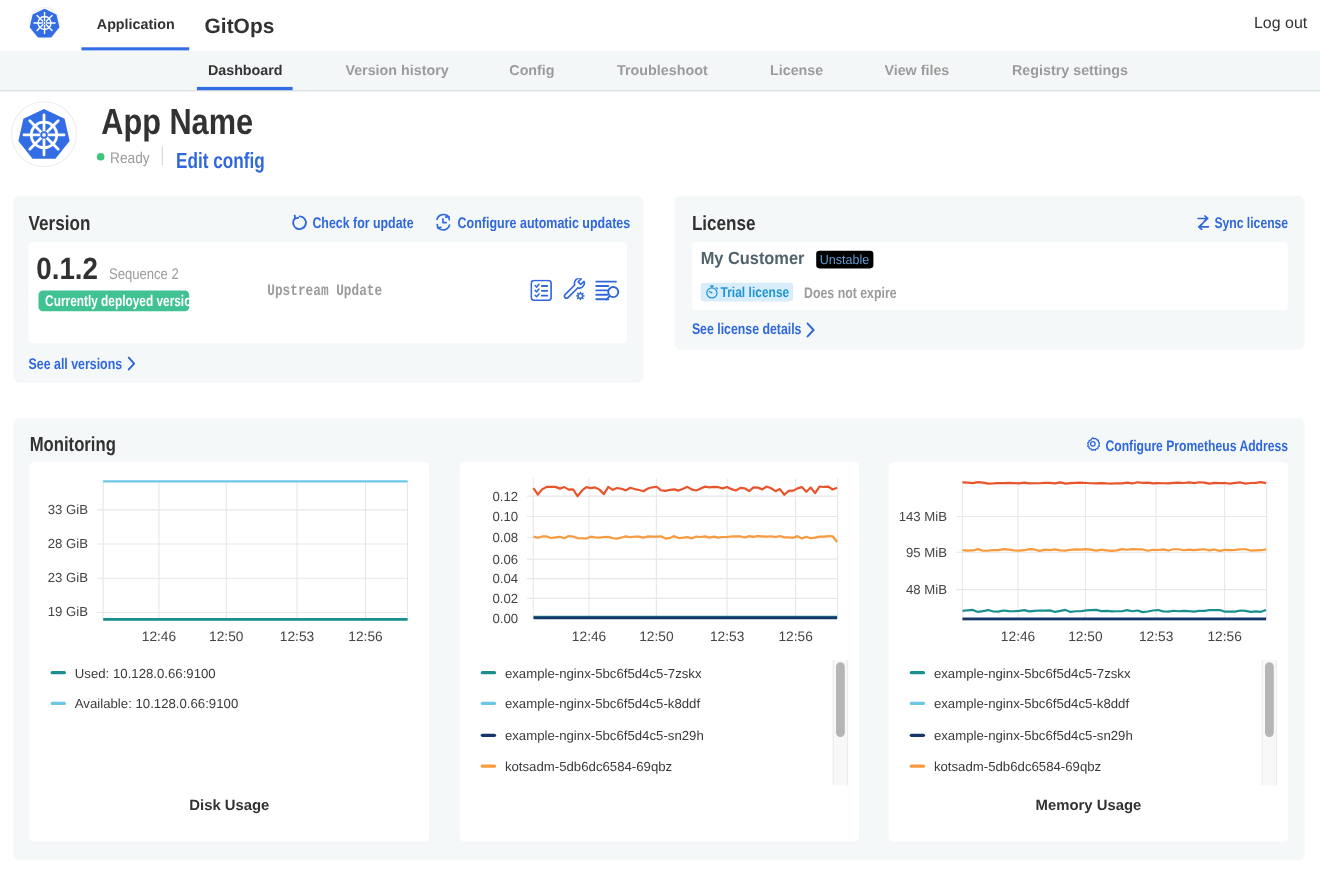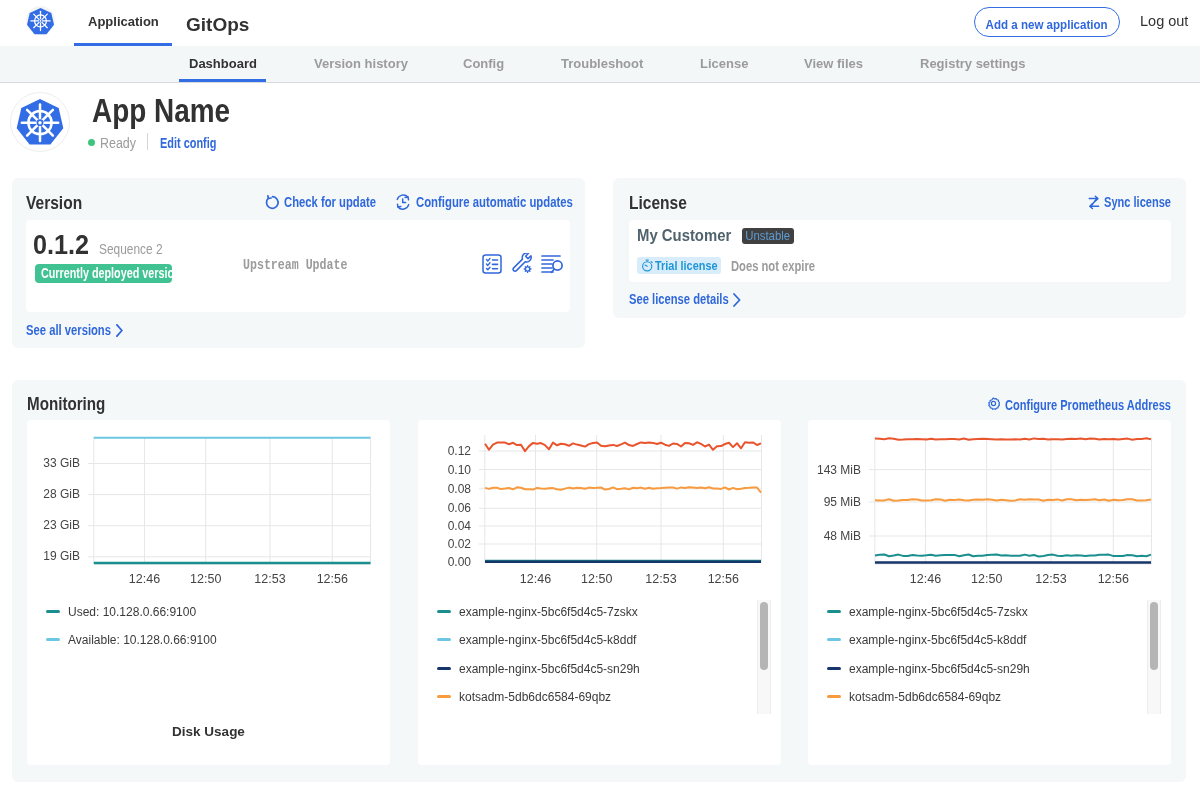--- a/index.html
+++ b/index.html
@@ -15,36 +15,36 @@
 
   .subnav { position:absolute; top:46px; left:0; width:1200px; height:37px; background:#f4f7f8; border-bottom:1px solid #d6dbde; }
   .sn-item { position:absolute; top:56px; white-space:nowrap; font-size:13px; font-weight:bold; color:#9b9b9b; }
   .sn-item.active { color:#323232; }
   .sn-underline { position:absolute; top:79px; height:3px; background:#326de6; }
 
   .appname { position:absolute; left:92px; top:94px; font-size:33px; font-weight:bold; color:#323232; line-height:1; white-space:nowrap; }
   .ready-dot { position:absolute; left:88px; top:139px; width:7px; height:7px; border-radius:50%; background:#3fc47e; }
   .ready-txt { position:absolute; left:100px; top:136px; font-size:14px; color:#9b9b9b; line-height:1.1; white-space:nowrap; }
   .sep { position:absolute; left:147px; top:133px; width:1px; height:17px; background:#d5d5d5; }
-  .editcfg { position:absolute; left:160px; top:136px; font-size:14px; font-weight:bold; color:#3068dc; line-height:1.1; white-space:nowrap; }
+  .editcfg { position:absolute; left:160px; top:136px; font-size:20px; font-weight:bold; color:#3068dc; line-height:1.1; white-space:nowrap; }
 
   .card { position:absolute; background:#f5f8f9; border-radius:6px; }
   .card-title { position:absolute; font-size:18.5px; font-weight:bold; color:#323232; line-height:1.1; white-space:nowrap; }
   .innercard { position:absolute; background:#fff; border-radius:4px; }
   .icon-link { position:absolute; font-size:14px; font-weight:bold; color:#3068dc; line-height:1.15; white-space:nowrap; }
 
   .ver-num { position:absolute; left:7px; top:11px; font-size:28px; font-weight:bold; color:#323232; line-height:1; white-space:nowrap; }
   .seq { position:absolute; left:73px; top:22px; font-size:14px; color:#9b9b9b; line-height:1.1; white-space:nowrap; }
   .green-badge { position:absolute; left:9px; top:44px; width:137px; height:19px; background:#41c292; color:#fff; font-size:14px; font-weight:bold; border-radius:4px; line-height:19px; text-align:left; white-space:nowrap; }
   .deployed { position:absolute; left:7px; top:69px; font-size:14.5px; font-weight:bold; color:#757575; line-height:1.1; white-space:nowrap; }
   .upstream { position:absolute; left:217px; top:38px; font-size:14.5px; font-weight:bold; color:#9b9b9b; line-height:1.1; white-space:nowrap;font-family:Liberation Mono, monospace; }
   .seeall { position:absolute; font-size:14px; font-weight:bold; color:#3068dc; line-height:1.1; white-space:nowrap; }
 
   .mycust { position:absolute; left:8px; top:7px; font-size:16px; font-weight:bold; color:#50636d; line-height:1.1; white-space:nowrap; }
-  .unstable { position:absolute; left:113px; top:8px; width:52px; height:16px; background:#404040; color:#5f9cd4; font-size:12px; border-radius:3px; line-height:16px; text-align:center; white-space:nowrap; }
+  .unstable { position:absolute; left:113px; top:8px; width:52px; height:16px; background:#000000; color:#5f9cd4; font-size:12px; border-radius:3px; line-height:16px; text-align:center; white-space:nowrap; }
   .trial { position:absolute; left:8px; top:37px; width:84px; height:17px; background:#d8ecfa; border-radius:3px; white-space:nowrap; }
   .trial-txt { position:absolute; left:18px; top:1px; color:#1e96d6; font-size:13px; font-weight:bold; line-height:15px; }
   .noexpire { position:absolute; left:102px; top:39px; font-size:14px; font-weight:bold; color:#9b9b9b; line-height:1.1; white-space:nowrap; }
 
   .chartcard { position:absolute; top:40px; width:363px; height:345px; background:#fff; border-radius:4px; }
   .chart-title { position:absolute; top:304px; width:100%; text-align:center; font-size:13.5px; font-weight:bold; color:#323232; white-space:nowrap; }
   .leg-row { position:absolute; left:19px; font-size:12px; color:#3a3a3a; line-height:14px; white-space:nowrap; }
   .leg-dash { display:inline-block; width:14px; height:3px; border-radius:2px; vertical-align:3px; margin-right:8px; }
   .scrolltrack { position:absolute; width:14px; background:#f8f8f8; border-left:1px solid #ececec; border-right:1px solid #ececec; }
   .scrollthumb { position:absolute; width:8px; border-radius:4px; background:#b5b5b5; }
@@ -67,21 +67,20 @@
       <line x1="14.5" y1="14.9" x2="7.7" y2="21.7"></line>
       <line x1="14.5" y1="14.9" x2="4.9" y2="14.9"></line>
       <line x1="14.5" y1="14.9" x2="7.7" y2="8.1"></line>
     </g>
     <circle cx="14.5" cy="14.9" r="1.7" fill="#326de6"></circle>
     <circle cx="14.5" cy="14.9" r="0.9" fill="#fff"></circle>
   </svg>
   <div class="tab" style="left:88px;top:13.5px;">Application</div>
   <div class="tab" style="left:186px;top:13.5px;font-size:19px;">GitOps</div>
   <div class="tab-underline" style="left:74px;width:98px;"></div>
-  <div class="addbtn"><span class="sx" style="transform:scaleX(0.89);transform-origin:50% 50%;">Add a new application</span></div>
   <div class="logout">Log out</div>
 
   <div class="subnav"></div>
   <div class="sn-item active" style="left:189px;">Dashboard</div>
   <div class="sn-underline" style="left:179px;width:87px;"></div>
   <div class="sn-item" style="left:314px;">Version history</div>
   <div class="sn-item" style="left:463px;">Config</div>
   <div class="sn-item" style="left:561px;">Troubleshoot</div>
   <div class="sn-item" style="left:700px;">License</div>
   <div class="sn-item" style="left:804px;">View files</div>
@@ -324,16 +323,17 @@
           <text x="243" y="162.5">12:53</text>
           <text x="305.3" y="162.5">12:56</text>
         </g>
       </svg>
       <div class="leg-row" style="top:185px;"><span class="leg-dash" style="background:#1b8f8f"></span>example-nginx-5bc6f5d4c5-7zskx</div>
       <div class="leg-row" style="top:213px;"><span class="leg-dash" style="background:#6ec6e5"></span>example-nginx-5bc6f5d4c5-k8ddf</div>
       <div class="leg-row" style="top:242px;"><span class="leg-dash" style="background:#16356b"></span>example-nginx-5bc6f5d4c5-sn29h</div>
       <div class="leg-row" style="top:270px;"><span class="leg-dash" style="background:#f79b3e"></span>kotsadm-5db6dc6584-69qbz</div>
       <div class="scrolltrack" style="left:339px;top:180px;height:114px;"></div>
       <div class="scrollthumb" style="left:342px;top:182px;height:68px;"></div>
+      <div class="chart-title">Memory Usage</div>
     </div>
   </div>
 
 </div>
 
 </body></html>

